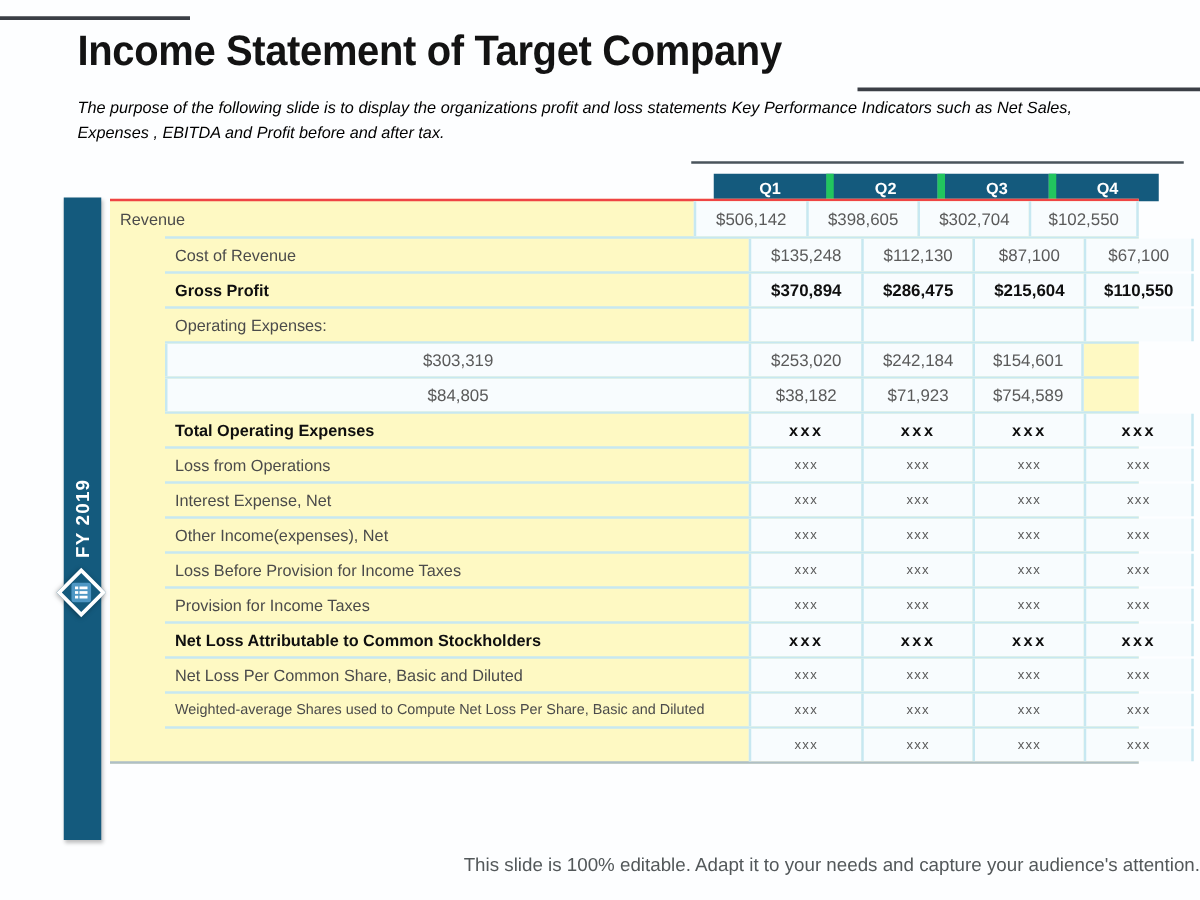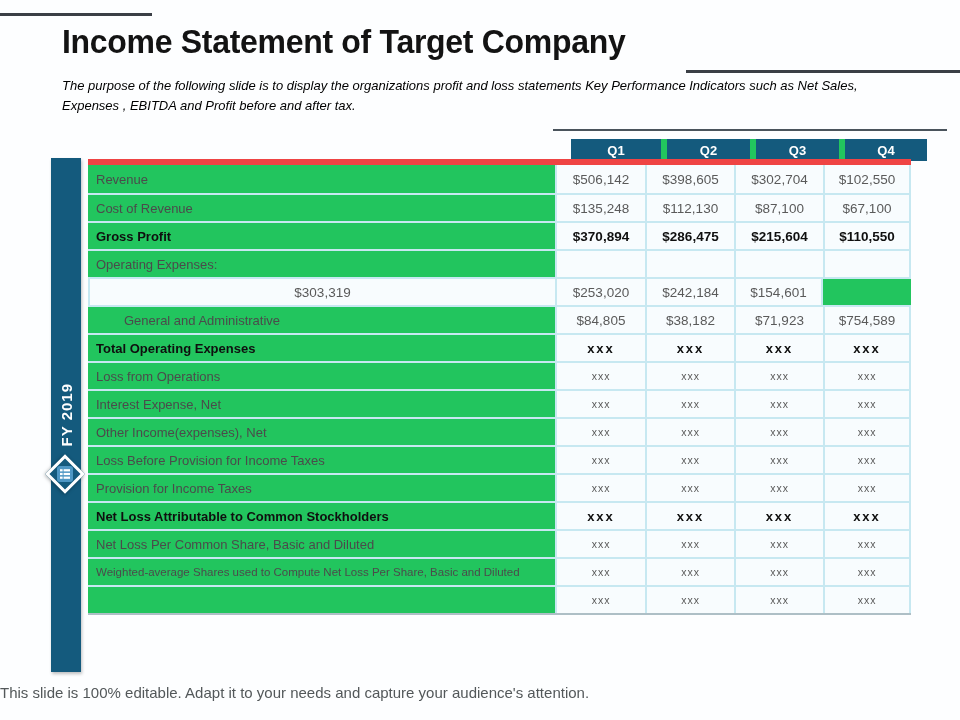--- a/index.html
+++ b/index.html
@@ -48,43 +48,43 @@
     display:grid; grid-template-columns:90px 89px 89px 88px;padding-left:16px;
   }
   .hcell {
     background: var(--teal); color:#fff; font-size:13px; font-weight:700;
     display:flex; align-items:center; justify-content:center;
     border-left:6px solid #22c55e;
   }
   .hcell:first-child { border-left:none; }
   .tbody {
     position:absolute; left:88px; top:159px; width:823px;
-    border-top:6px solid #ef4444; border-bottom:2px solid #aebfc6;
-    background:#22c55e;
+    border-top:2px solid #ef4444; border-bottom:2px solid #aebfc6;
+    background:#fef9c3;
   }
   .trow { display:grid; grid-template-columns:467px 90px 89px 89px 88px; height:28px; }
-  .trow + .trow { border-top:2px solid var(--row-divider); }
+  .trow + .trow { border-top:2px solid var(--row-divider);margin-left:44px; }
   .lcell {
     display:flex; align-items:center; padding-left:8px;
     font-size:13px; color:#4b4b4b; white-space:nowrap;
   }
   .lcell.long { font-size:11.5px; }
   .trow.indent .lcell { padding-left:36px; }
   .vcell {
     display:flex; align-items:center; justify-content:center;
     font-size:13.5px; color:#5a5a5a; border-left:2px solid var(--row-divider);
     background:#f8fcfe;
   }
   .vcell:last-child { border-right:2px solid var(--row-divider); }
   .trow.bold .lcell, .trow.bold .vcell { font-weight:700; color:#0f0f0f; }
   .vcell.xxx { font-size:10.5px; letter-spacing:1px; }
   .trow.bold .vcell.xxx { font-size:13px; letter-spacing:2px; }
   .footer {
     position:absolute; left:0; top:684px; width:960px;
-    text-align:left; font-size:15px; color:#53585a;
+    text-align:right; font-size:15px; color:#53585a;
   }
 </style>
 </head>
 <body>
 
 <div class="slide">
   <div class="line-top-left"></div>
   <h1 class="title">Income Statement of Target Company</h1>
   <div class="line-top-right"></div>
   <p class="subtitle">The purpose of the following slide is to display the organizations profit and loss statements Key Performance Indicators such as Net Sales, Expenses , EBITDA and Profit before and after tax.</p>
@@ -144,21 +144,20 @@
         <div class="vcell"></div>
         <div class="vcell"></div>
       </div>
       <div class="trow indent">
         <div class="vcell">$303,319</div>
         <div class="vcell">$253,020</div>
         <div class="vcell">$242,184</div>
         <div class="vcell">$154,601</div>
       </div>
       <div class="trow indent">
-        <div class="lcell">General and Administrative</div>
         <div class="vcell">$84,805</div>
         <div class="vcell">$38,182</div>
         <div class="vcell">$71,923</div>
         <div class="vcell">$754,589</div>
       </div>
       <div class="trow bold">
         <div class="lcell">Total Operating Expenses</div>
         <div class="vcell xxx">xxx</div>
         <div class="vcell xxx">xxx</div>
         <div class="vcell xxx">xxx</div>

